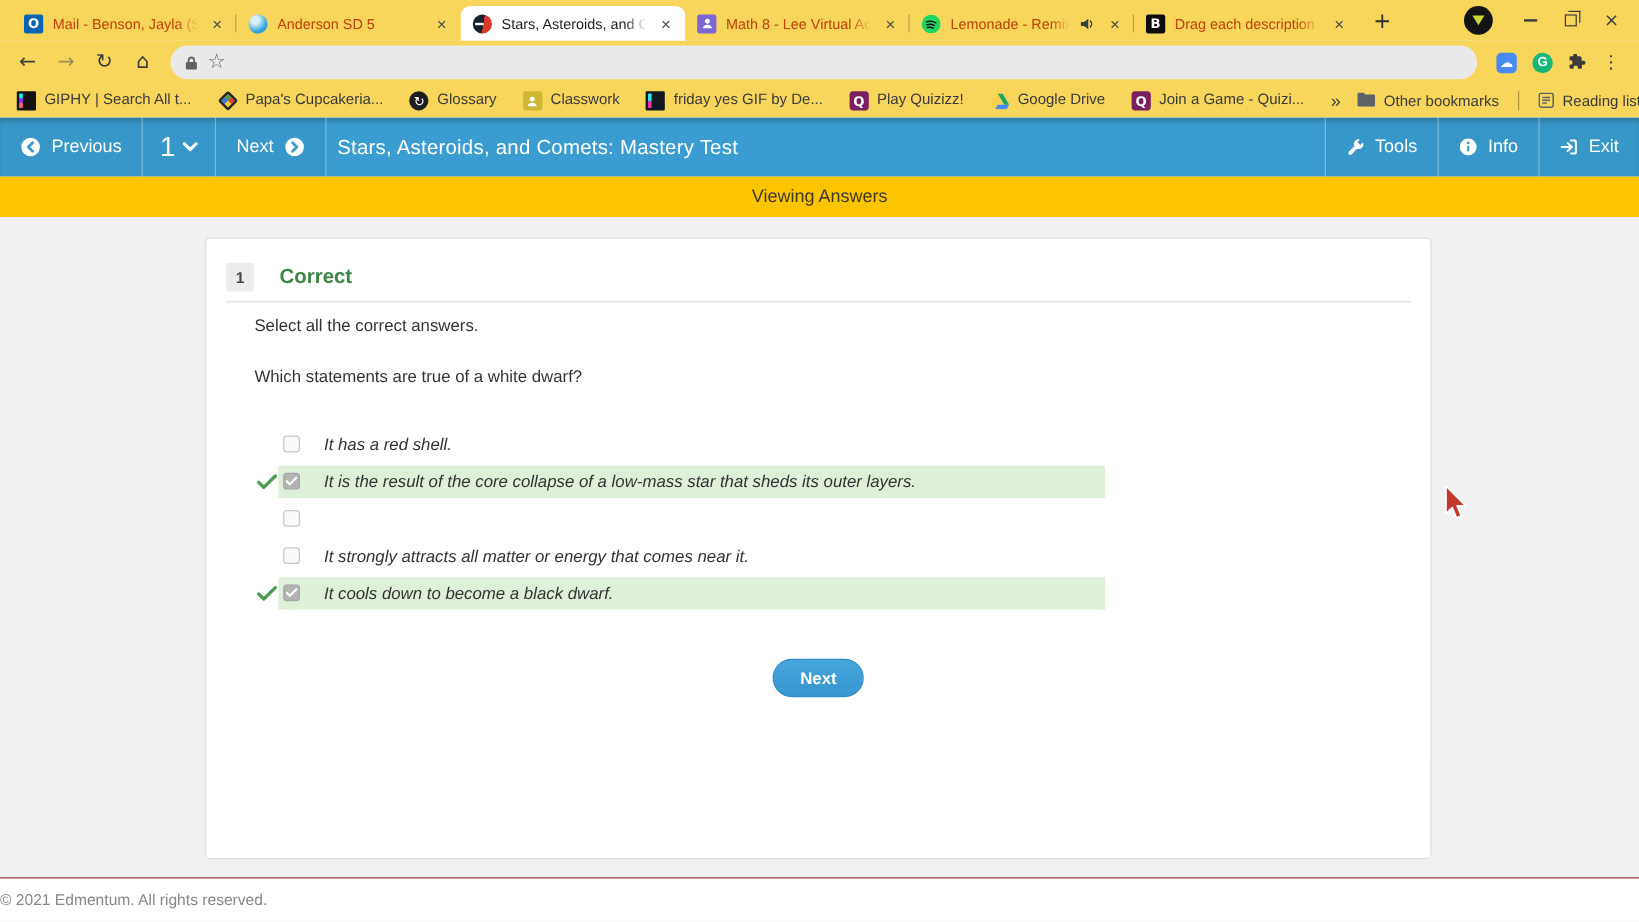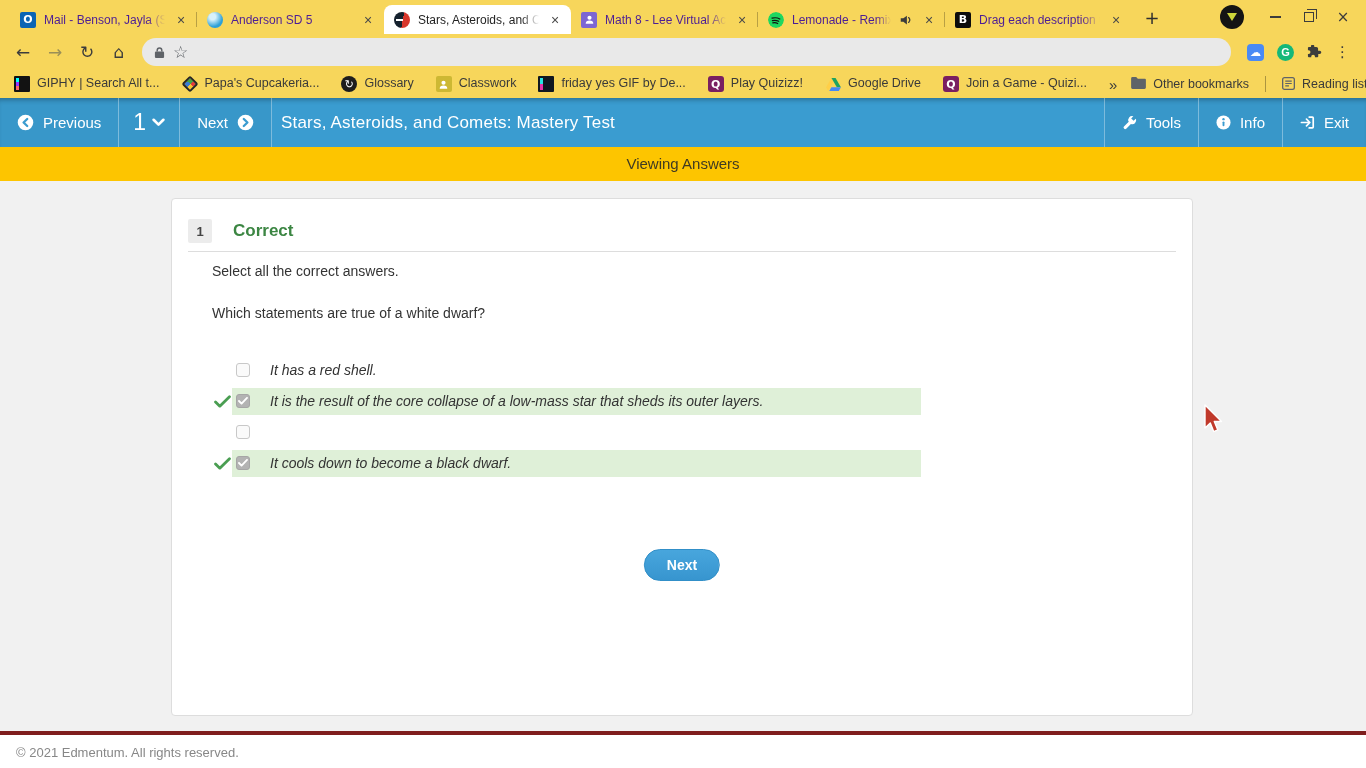--- a/index.html
+++ b/index.html
@@ -5,21 +5,21 @@
   * { margin:0; padding:0; box-sizing:border-box; }
   html,body { width:1366px; height:768px; overflow:hidden; }
   body { font-family:"Liberation Sans", sans-serif; position:relative; background:#f1f1f1; }
 
   
   #tabstrip { height:34px; background:#f7d65b; display:flex; align-items:flex-end; padding-left:10px; position:relative; }
   #tabs { display:flex; height:34px; align-items:flex-end; }
   .tab { width:187px; height:29px; display:flex; align-items:center; gap:8px; padding:0 8px 0 10px; position:relative; cursor:default; }
   .tab.active { background:#ffffff; border-radius:8px 8px 0 0; }
   .tab:not(.active)+.tab:not(.active)::before { content:""; position:absolute; left:-1px; top:7px; height:15px; width:1px; background:rgba(0,0,0,.25); }
-  .tab-title { font-size:12px; color:#4c1d95; white-space:nowrap; overflow:hidden; flex:1;
+  .tab-title { font-size:12px; color:#c2410c; white-space:nowrap; overflow:hidden; flex:1;
     -webkit-mask-image:linear-gradient(90deg,#000 85%,transparent); mask-image:linear-gradient(90deg,#000 85%,transparent); }
   .tab.active .tab-title { color:#1f1f1f; }
   .tab-close { font-size:14px; color:#4a4a4a; width:16px; text-align:center; line-height:16px; flex:0 0 auto; }
   .tab-audio { flex:0 0 auto; display:flex; }
   .newtab { width:28px; height:28px; margin:0 0 3px 6px; font-size:18px; color:#2f2f2f; display:flex; align-items:center; justify-content:center; font-family:"DejaVu Sans",sans-serif; }
   #win-controls { position:absolute; right:0; top:0; height:34px; display:flex; align-items:center; gap:0; padding-right:6px; }
   .avatar { width:24px; height:24px; border-radius:50%; background:#141414; margin-right:14px; position:relative; }
   .avatar::after { content:""; position:absolute; left:7px; top:8px; border-left:5px solid transparent; border-right:5px solid transparent; border-top:8px solid #cdd63a; }
   .wc { width:34px; height:30px; display:flex; align-items:center; justify-content:center; color:#3c3c3c; font-size:15px; font-family:"DejaVu Sans",sans-serif; }
   .wc-min { display:block; width:11px; height:2px; background:#3c3c3c; }
@@ -104,22 +104,22 @@
   .opt-mark { position:absolute; left:42px; top:9px; display:flex; }
   .opt-box { position:absolute; left:64px; top:8px; width:14px; height:14px; border:1px solid #c8c8c8;
              border-radius:3px; background:#fafafa; display:flex; align-items:center; justify-content:center; }
   .opt-box.checked { background:#b3b3b3; border-color:#a6a6a6; }
   .opt-label { position:absolute; left:98px; top:0; line-height:31px; font-size:14px; color:#333; }
   #next-btn { position:absolute; left:50%; transform:translateX(-50%); top:350px; height:32px; padding:0 22px;
               border:1px solid #318fc8; border-radius:16px; background:linear-gradient(#48a6dd,#3795cf);
               color:#fff; font-size:14px; font-weight:bold; font-family:"Liberation Sans",sans-serif; cursor:pointer; }
 
   
-  #footer { height:37px; background:#fff; border-top:4px solid #7f1d1d; font-size:13px; color:#878787;
-            line-height:36px; padding-left:16px; }
+  #footer { height:37px; background:#fff; border-top:1px solid #7f1d1d; font-size:13px; color:#878787;
+            line-height:36px; }
 
   
   #cursor { position:absolute; left:1203px; top:404px; z-index:50; pointer-events:none; }
 </style>
 </head>
 <body>
 
 <div id="tabstrip">
   <div id="tabs">
       <div class="tab">
@@ -343,20 +343,24 @@
             <svg viewBox="0 0 12 10" width="10" height="8">
               <path d="M1 5l3.2 3.2L11 1.2" stroke="#fff" stroke-width="2.3" fill="none" stroke-linecap="round" stroke-linejoin="round"></path>
             </svg>
           </span>
           <span class="opt-label">It is the result of the core collapse of a low-mass star that sheds its outer layers.</span>
         </div>
         <div class="option-row">
           <span class="opt-box"></span>
         </div>
         <div class="option-row">
+          <span class="opt-box"></span>
+          <span class="opt-label">It strongly attracts all matter or energy that comes near it.</span>
+        </div>
+        <div class="option-row">
           <div class="opt-highlight"></div>
           <span class="opt-mark">
             <svg viewBox="0 0 18 14" width="17" height="13">
               <path d="M1.5 7.5l4.6 4.5L16.5 1.8" stroke="#4a9e52" stroke-width="3" fill="none" stroke-linecap="round" stroke-linejoin="round"></path>
             </svg>
           </span>
           <span class="opt-box checked">
             <svg viewBox="0 0 12 10" width="10" height="8">
               <path d="M1 5l3.2 3.2L11 1.2" stroke="#fff" stroke-width="2.3" fill="none" stroke-linecap="round" stroke-linejoin="round"></path>
             </svg>

